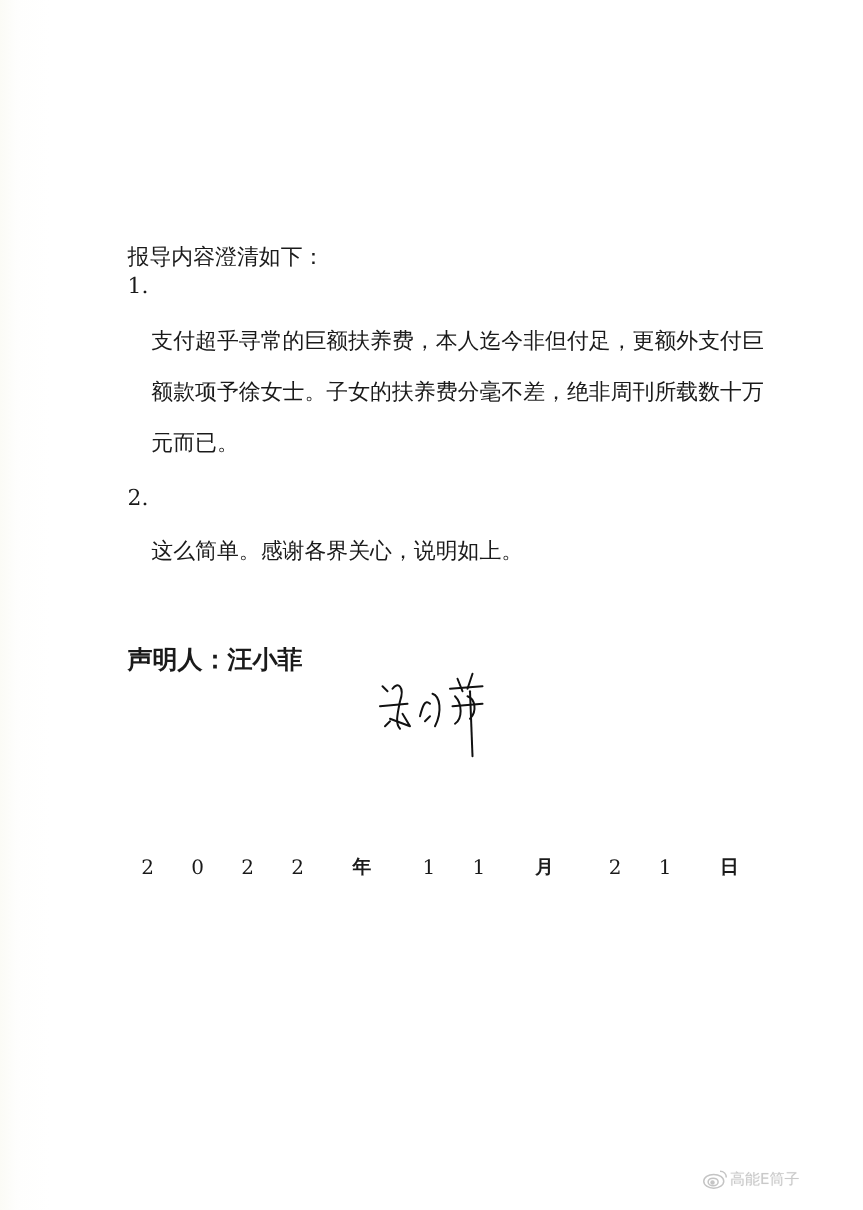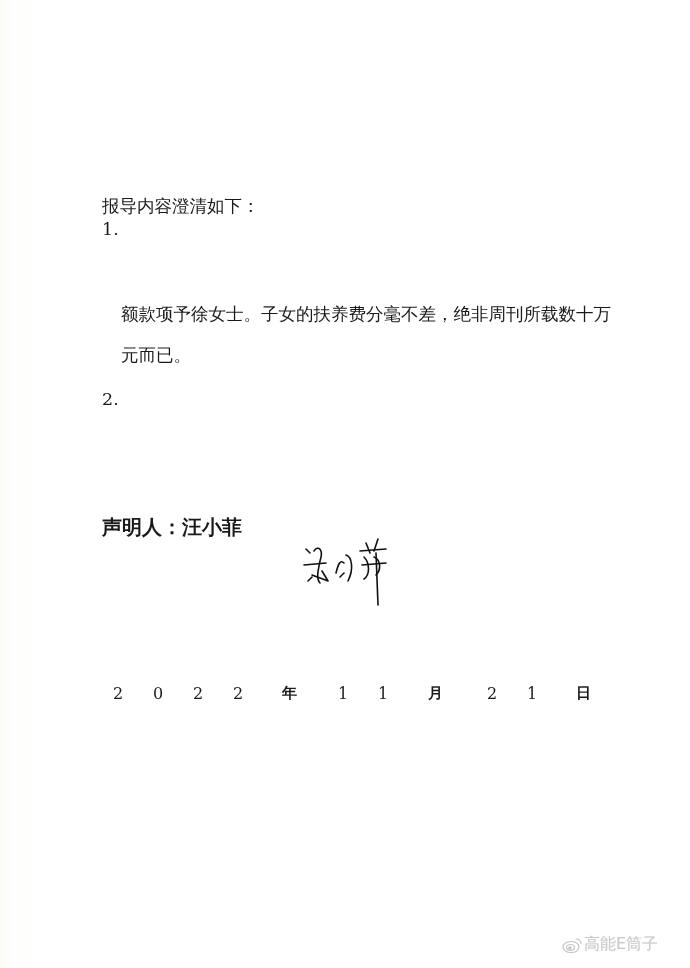--- a/index.html
+++ b/index.html
@@ -76,38 +76,40 @@
     }
     .watermark {
       position: absolute;
       left: 562px;
       top: 934px;
       display: flex;
       align-items: center;
       gap: 2px;
       color: #c9c9c9;
       font-family: "DejaVu Sans", "Liberation Sans", sans-serif;
-      font-size: 16px;
+      font-size: 12px;
       text-shadow: 0 0 1px #e8e8e8;
     }
     .watermark svg { display: block; }
   </style>
 </head>
 <body>
 
 <div class="page">
 
 
   <div class="line" style="top:176px; left:102px;margin-top:19px;">报导内容澄清如下：</div>
 
   <div class="line" style="top:218px; left:102px;">1.</div>
+  <div class="line" style="top:262px; left:121px;">支付超乎寻常的巨额扶养费，本人迄今非但付足，更额外支付巨</div>
   <div class="line" style="top:303px; left:121px;">额款项予徐女士。子女的扶养费分毫不差，绝非周刊所载数十万</div>
   <div class="line" style="top:344px; left:121px;">元而已。</div>
 
   <div class="line" style="top:388px; left:102px;">2.</div>
+  <div class="line" style="top:430px; left:121px;">这么简单。感谢各界关心，说明如上。</div>
 
   <div class="sig-label">声明人：汪小菲</div>
 
   <svg class="signature" viewBox="0 0 100 75" fill="none" stroke="#111" stroke-width="1.6" stroke-linecap="round" stroke-linejoin="round">
 
     <path d="M6 14 L10 18"></path>
     <path d="M4 30 L26 28"></path>
     <path d="M14 16 C18 10 24 14 20 26 C18 36 16 44 20 48"></path>
     <path d="M12 40 L28 46 L22 36"></path>
     <path d="M8 46 L12 42"></path>

